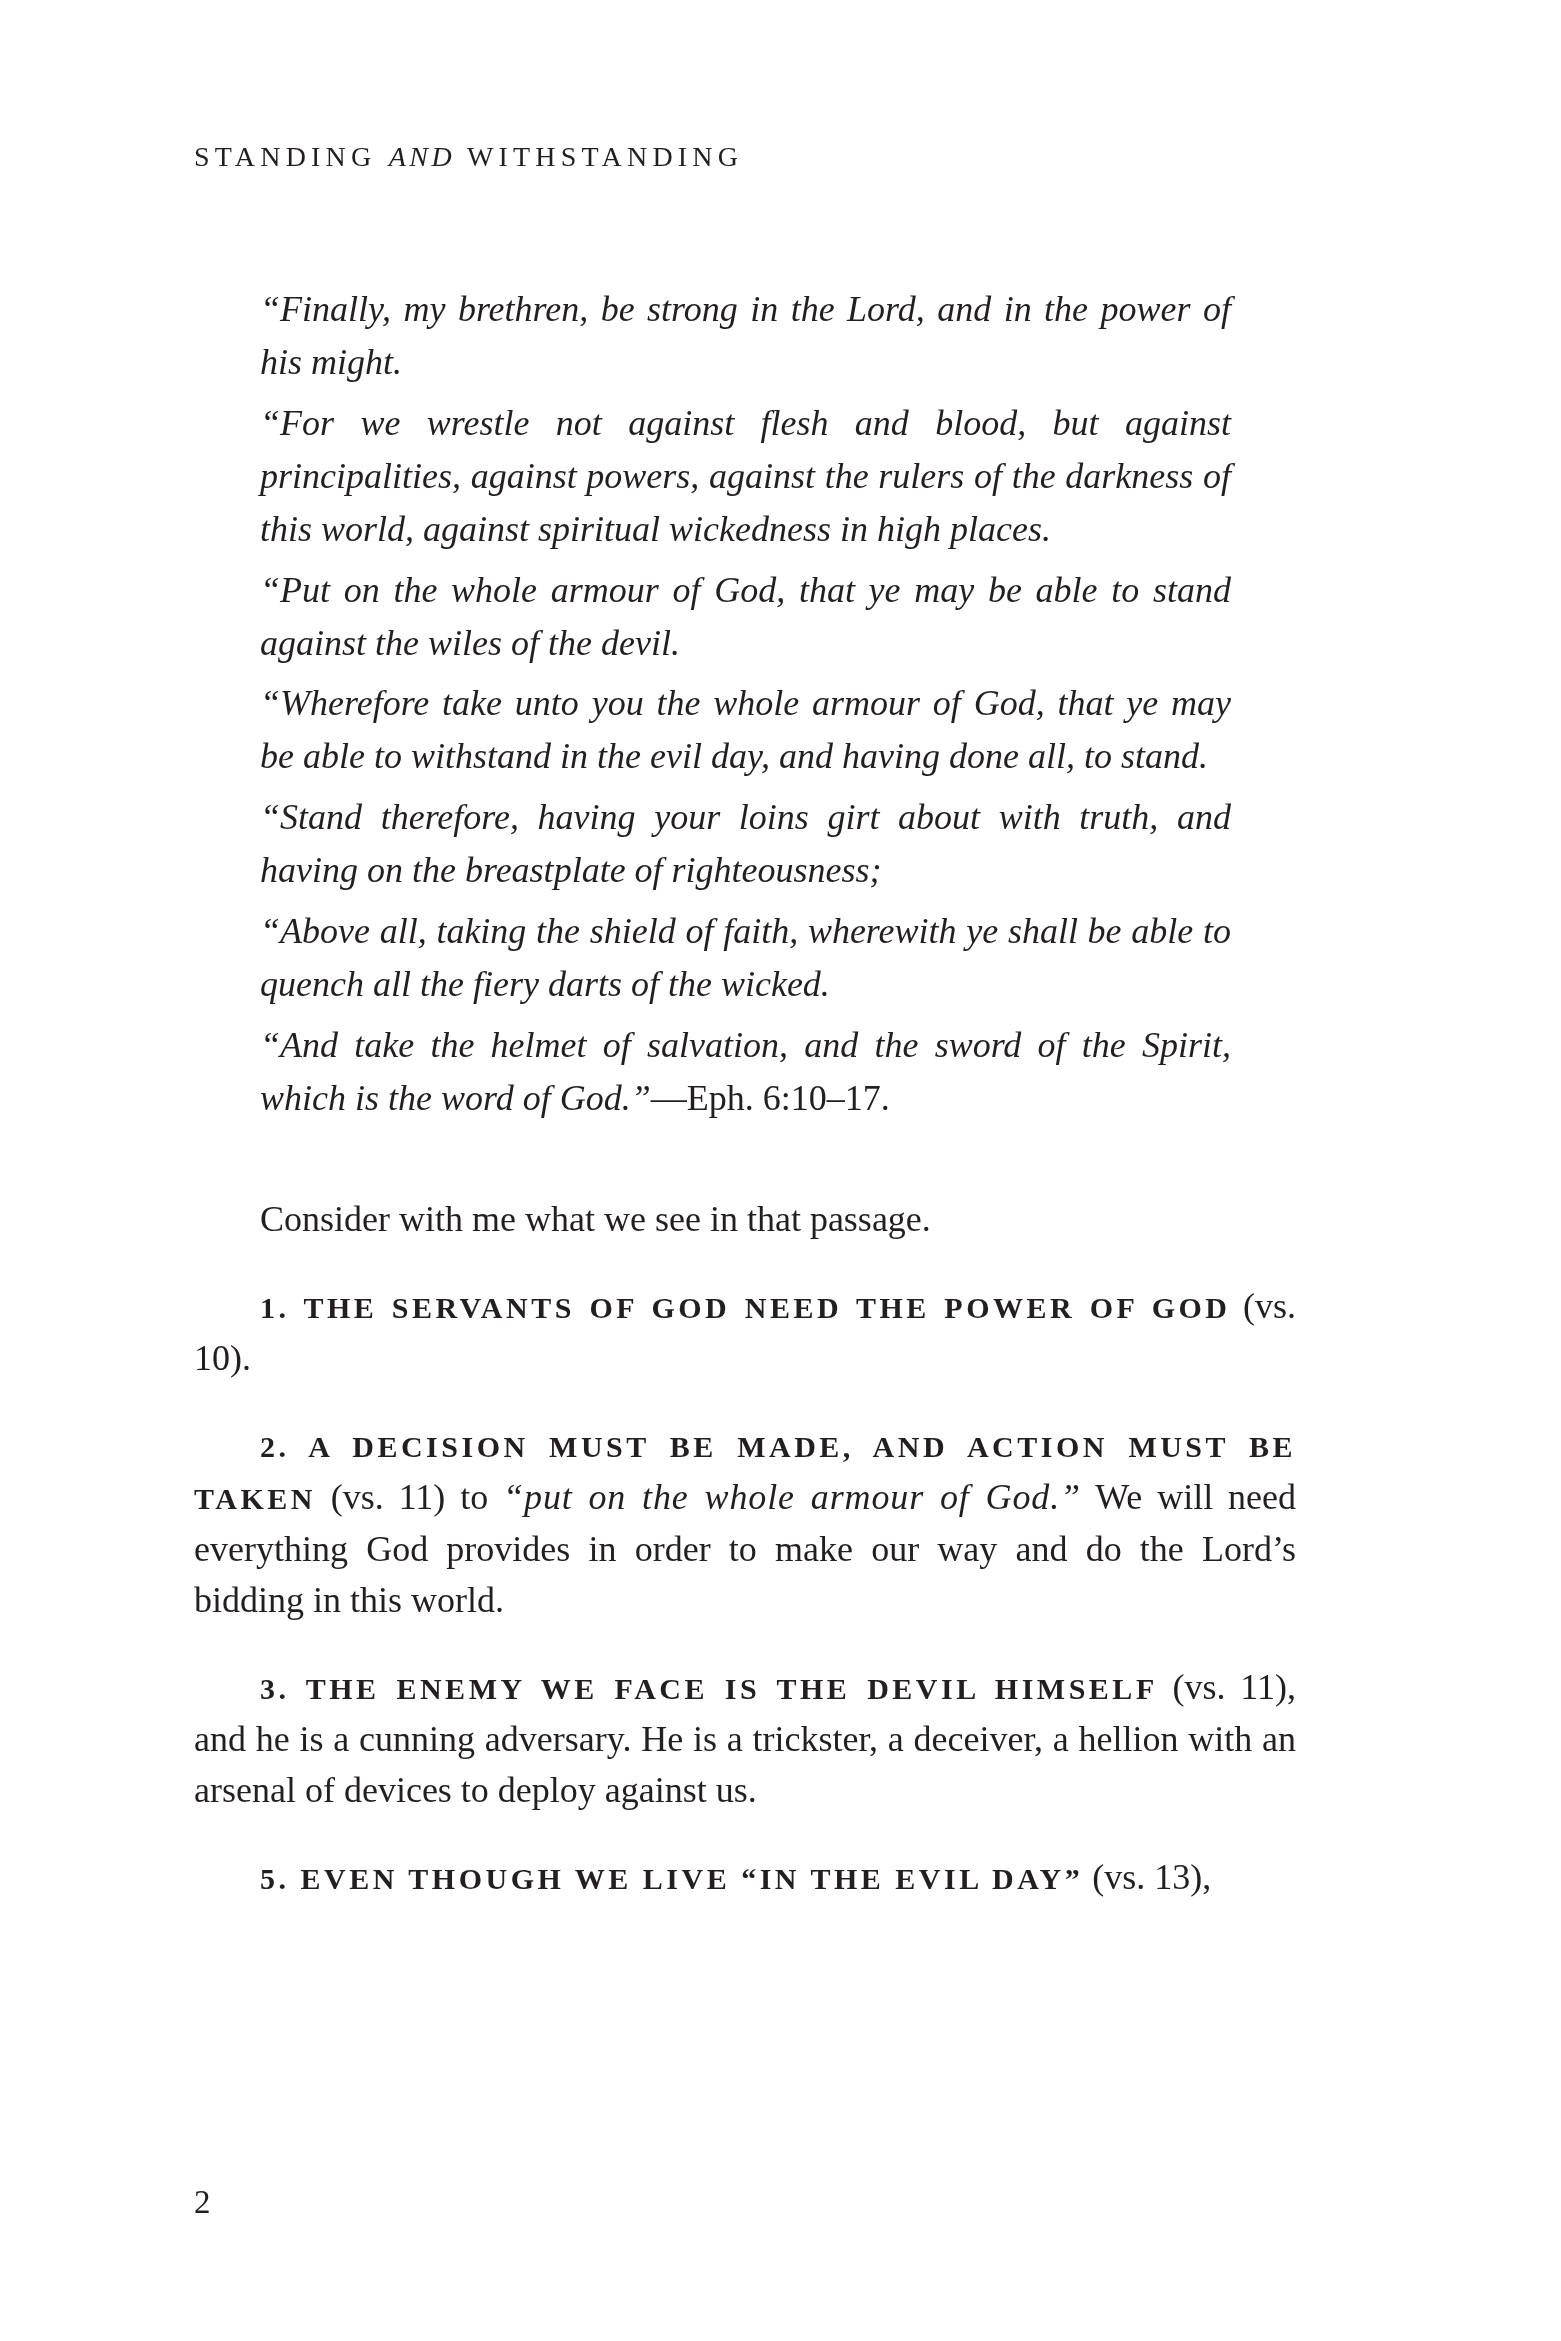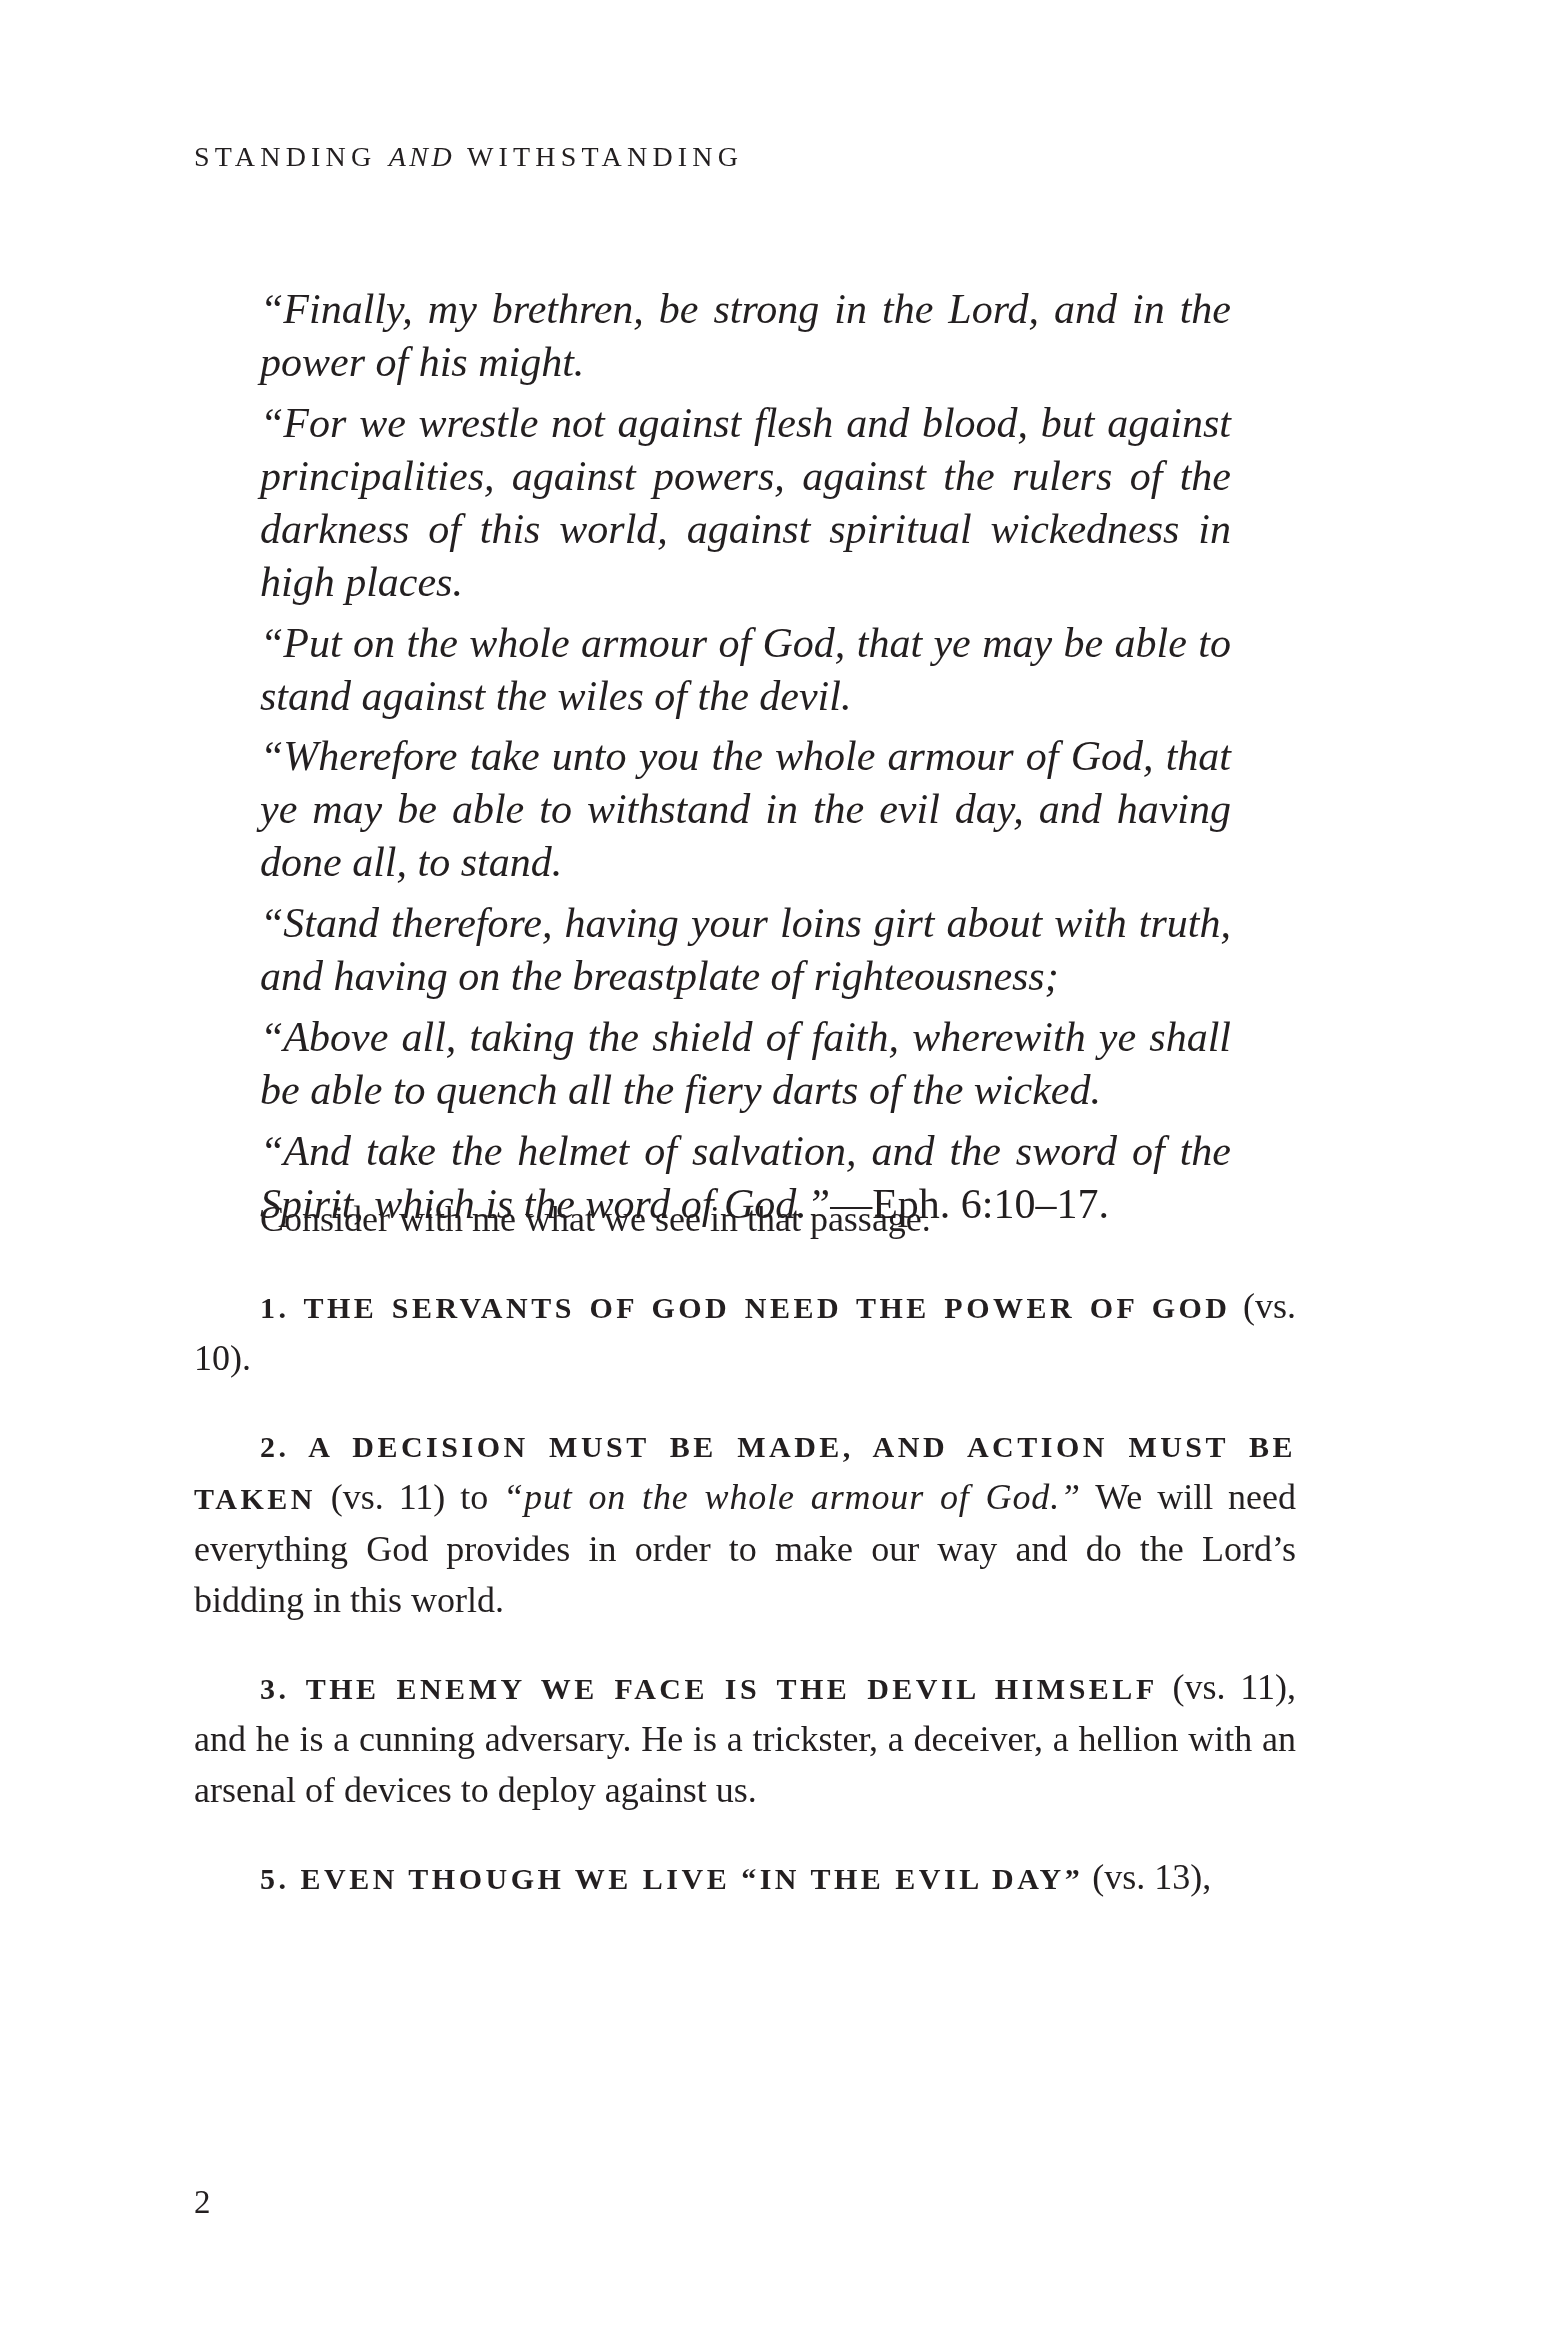--- a/index.html
+++ b/index.html
@@ -7,21 +7,21 @@
   .page { position: absolute; left: 0; top: 0; width: 1561px; height: 1680px; }
   .running-head {
     position: absolute; left: 194px; top: 141px;
     font-family: "Liberation Serif", "DejaVu Serif", serif;
     font-size: 28px; letter-spacing: 5.2px; color: #231f20;
   }
   .running-head i { letter-spacing: 3.5px; }
   .scripture {
     position: absolute; left: 260px; top: 283px; width: 971px;
     font-family: "Liberation Serif", "DejaVu Serif", serif;
-    font-style: italic; font-size: 42px; line-height: 53px; color: #231f20;
+    font-style: italic; font-size: 36px; line-height: 53px; color: #231f20;
   }
   .verse { margin: 0 0 7.8px 0; text-align: justify; text-align-last: left; }
   .verse .ref { font-style: normal; }
   .body-text {
     position: absolute; left: 194px; top: 1194px; width: 1102px;
     font-family: Liberation Serif, serif;
     font-size: 36px; line-height: 51px; color: #231f20;
   }
   .para { margin: 0; text-align: justify; text-indent: 66px; }
   .consider { margin-bottom: 36px; text-align: left; }

